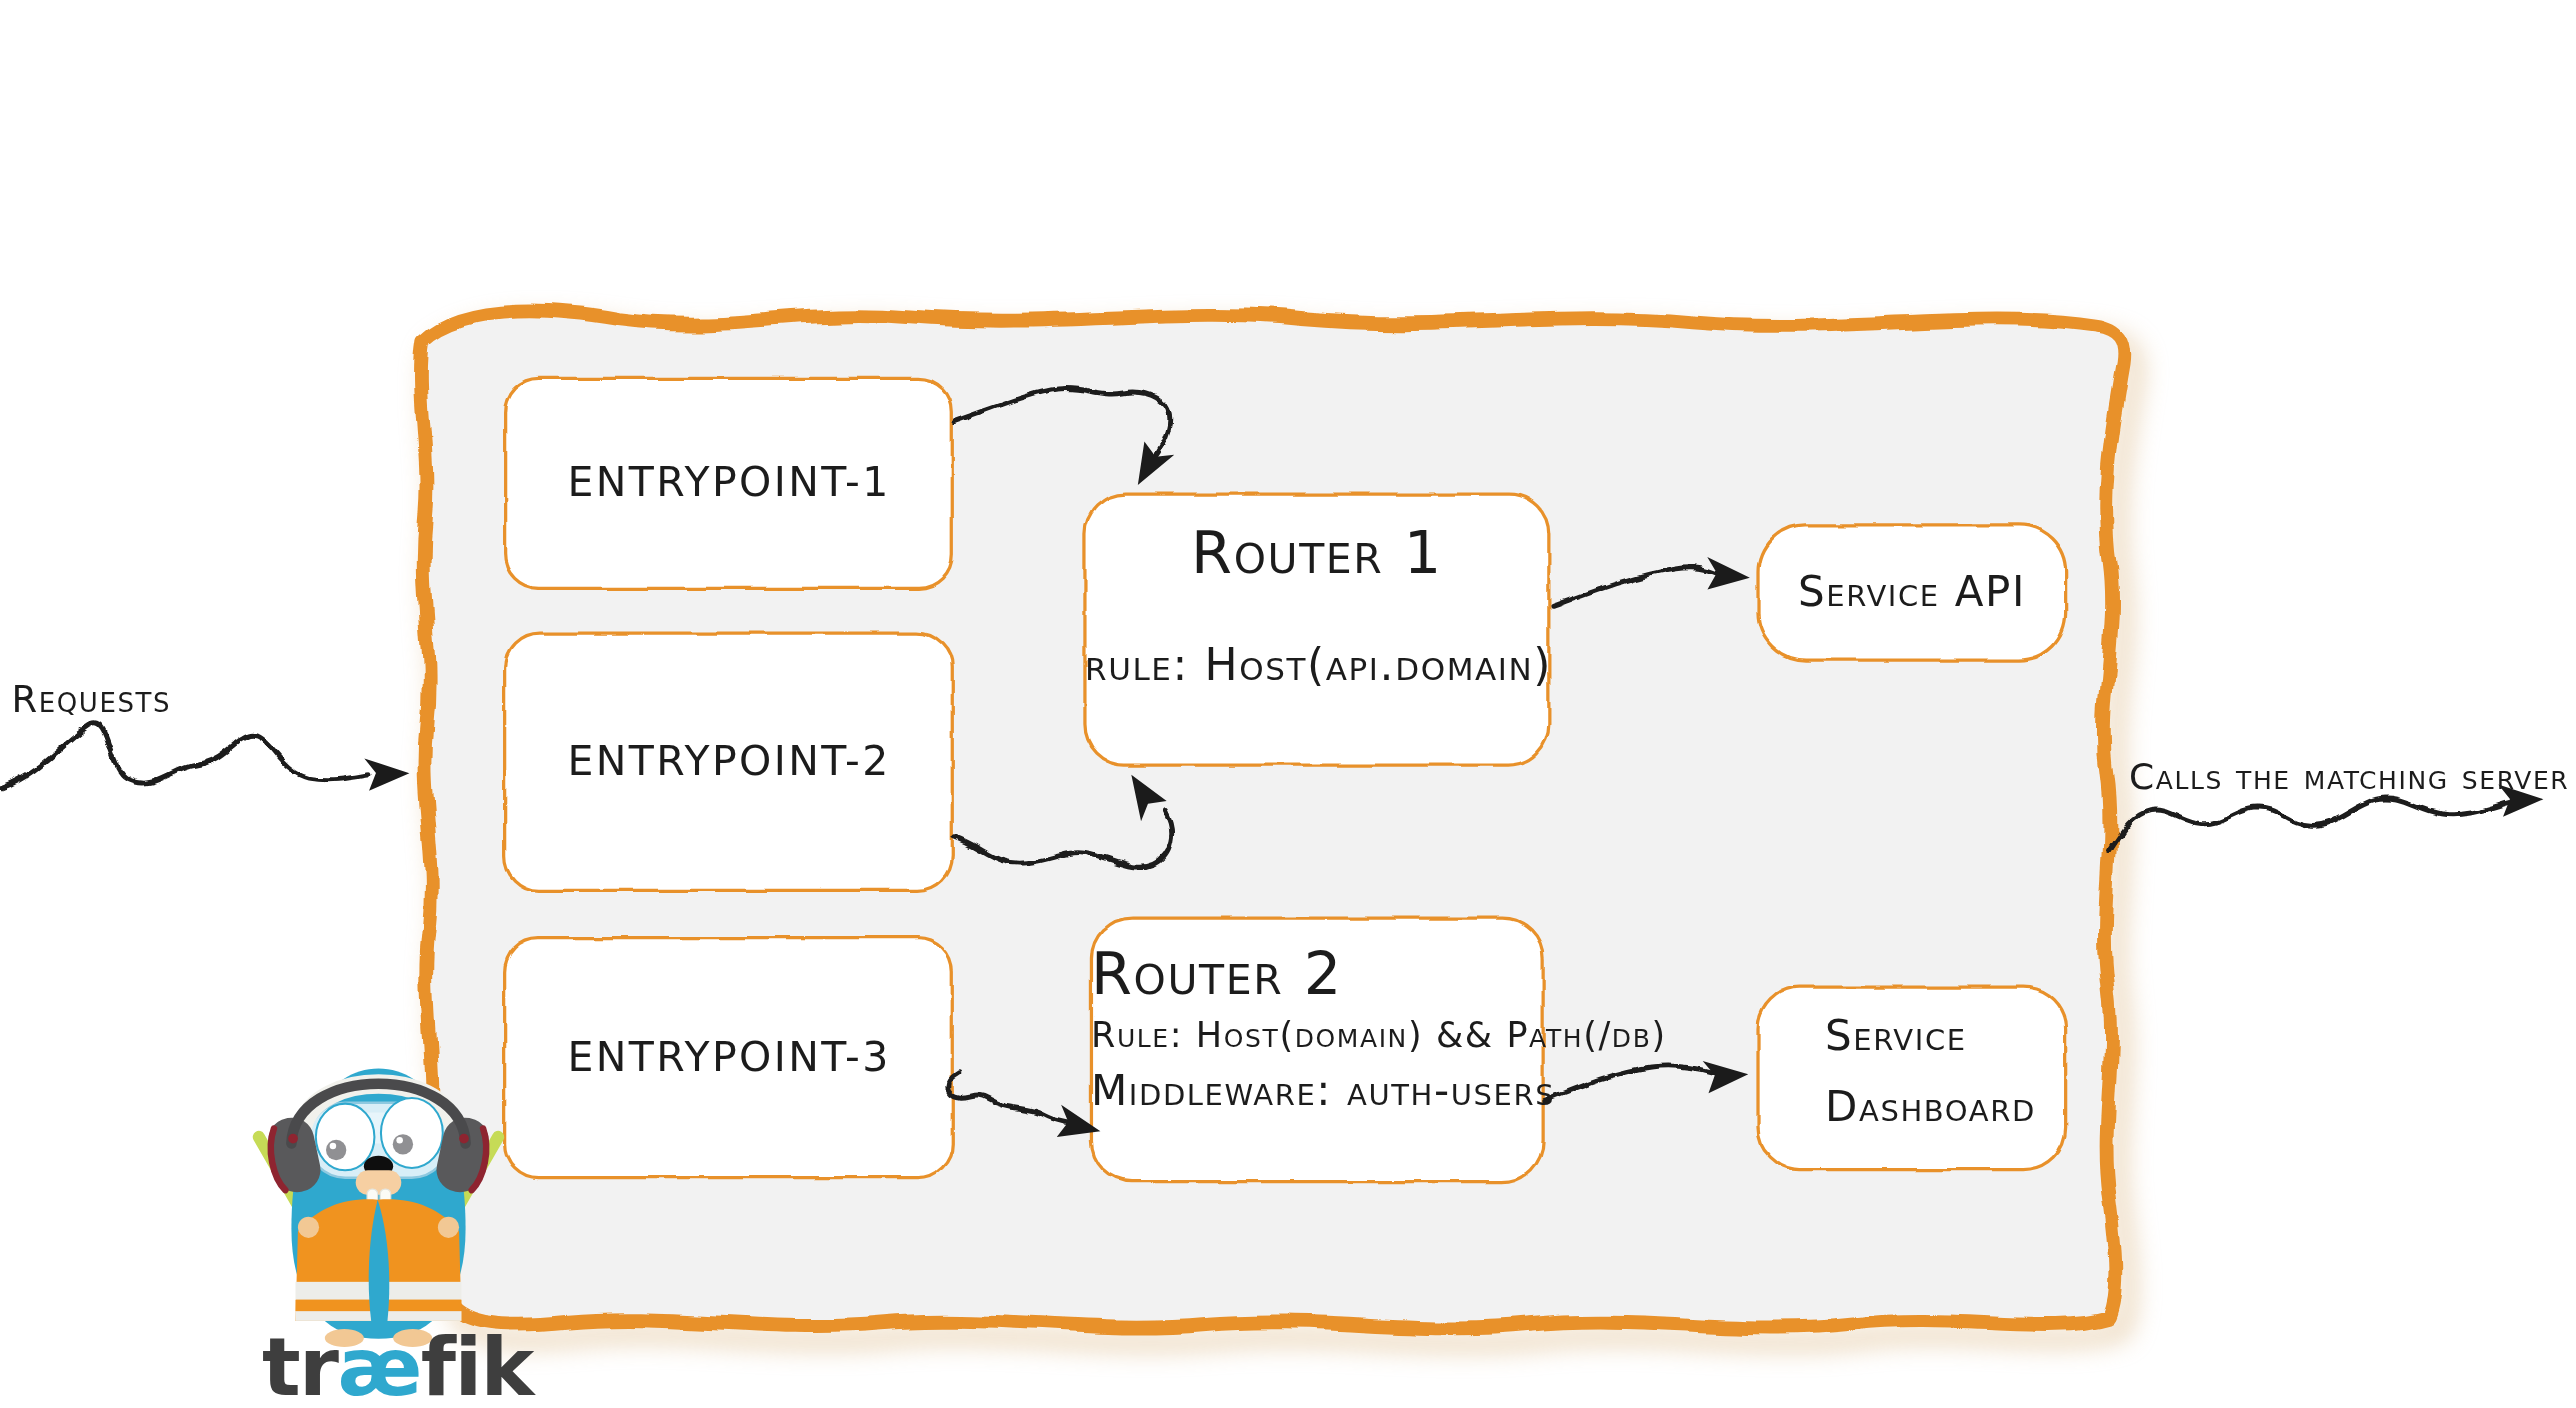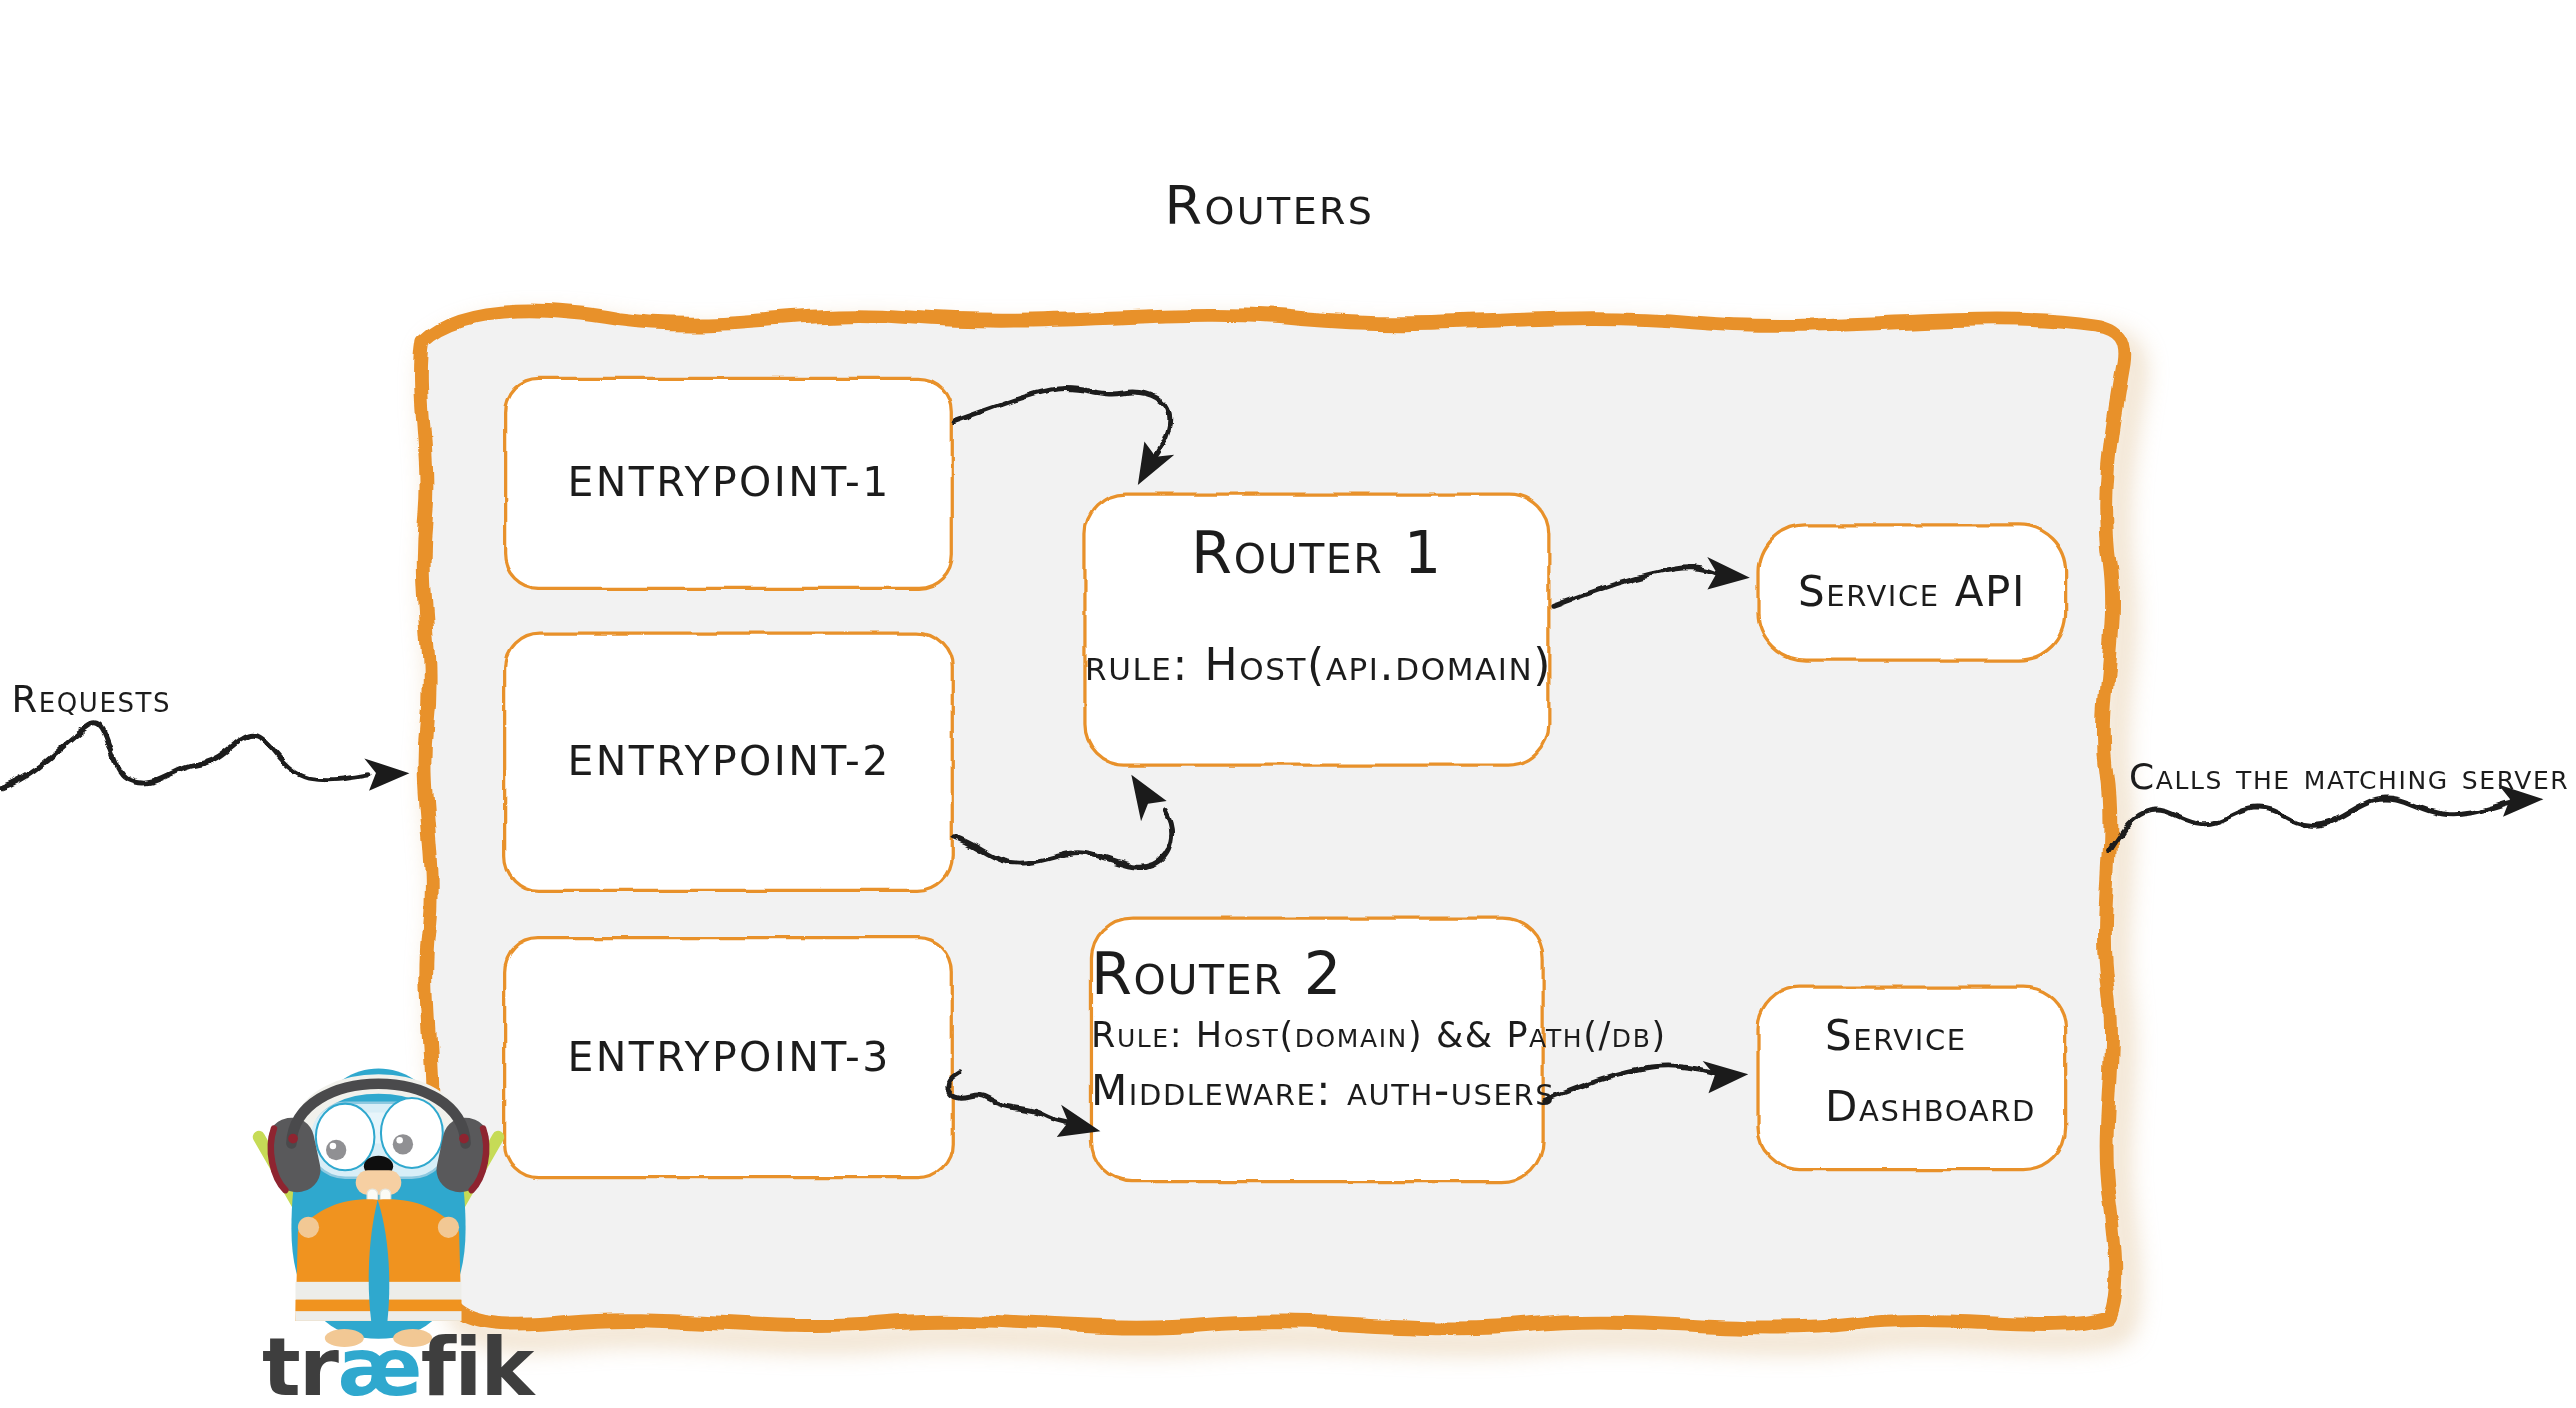--- a/index.html
+++ b/index.html
@@ -134,21 +134,20 @@
       <g transform="rotate(12 248 165)">
         <rect x="220" y="118" width="56" height="92" rx="27" fill="#59595B"></rect>
         <path d="M 266,127 C 280,150 280,186 268,204" stroke="#8E2430" stroke-width="8" fill="none" stroke-linecap="round"></path>
       </g>
       <path d="M 38,150 C 42,52 248,52 252,150" stroke="#4A4A4C" stroke-width="13" fill="none" stroke-linecap="round"></path>
       <circle cx="40" cy="144" r="6" fill="#8E2430"></circle>
       <circle cx="250" cy="144" r="6" fill="#8E2430"></circle>
     </g>
   </svg>
 
-  <div class="lbl title" style="left:1115px;top:176px;width:309px;text-align:center;">Routers</div>
 
   <div class="lbl reql" style="left:11.4px;top:680px;">Requests</div>
 
   <div class="lbl calls" style="left:2129px;top:757px;">Calls the matching server</div>
 
   <div class="lbl uc entry center" style="left:505px;top:378px;width:448px;height:210px;">entrypoint-1</div>
 
   <div class="lbl uc entry center" style="left:505px;top:633px;width:448px;height:257px;">entrypoint-2</div>
 
   <div class="lbl uc entry center" style="left:505px;top:938px;width:448px;height:240px;">entrypoint-3</div>

